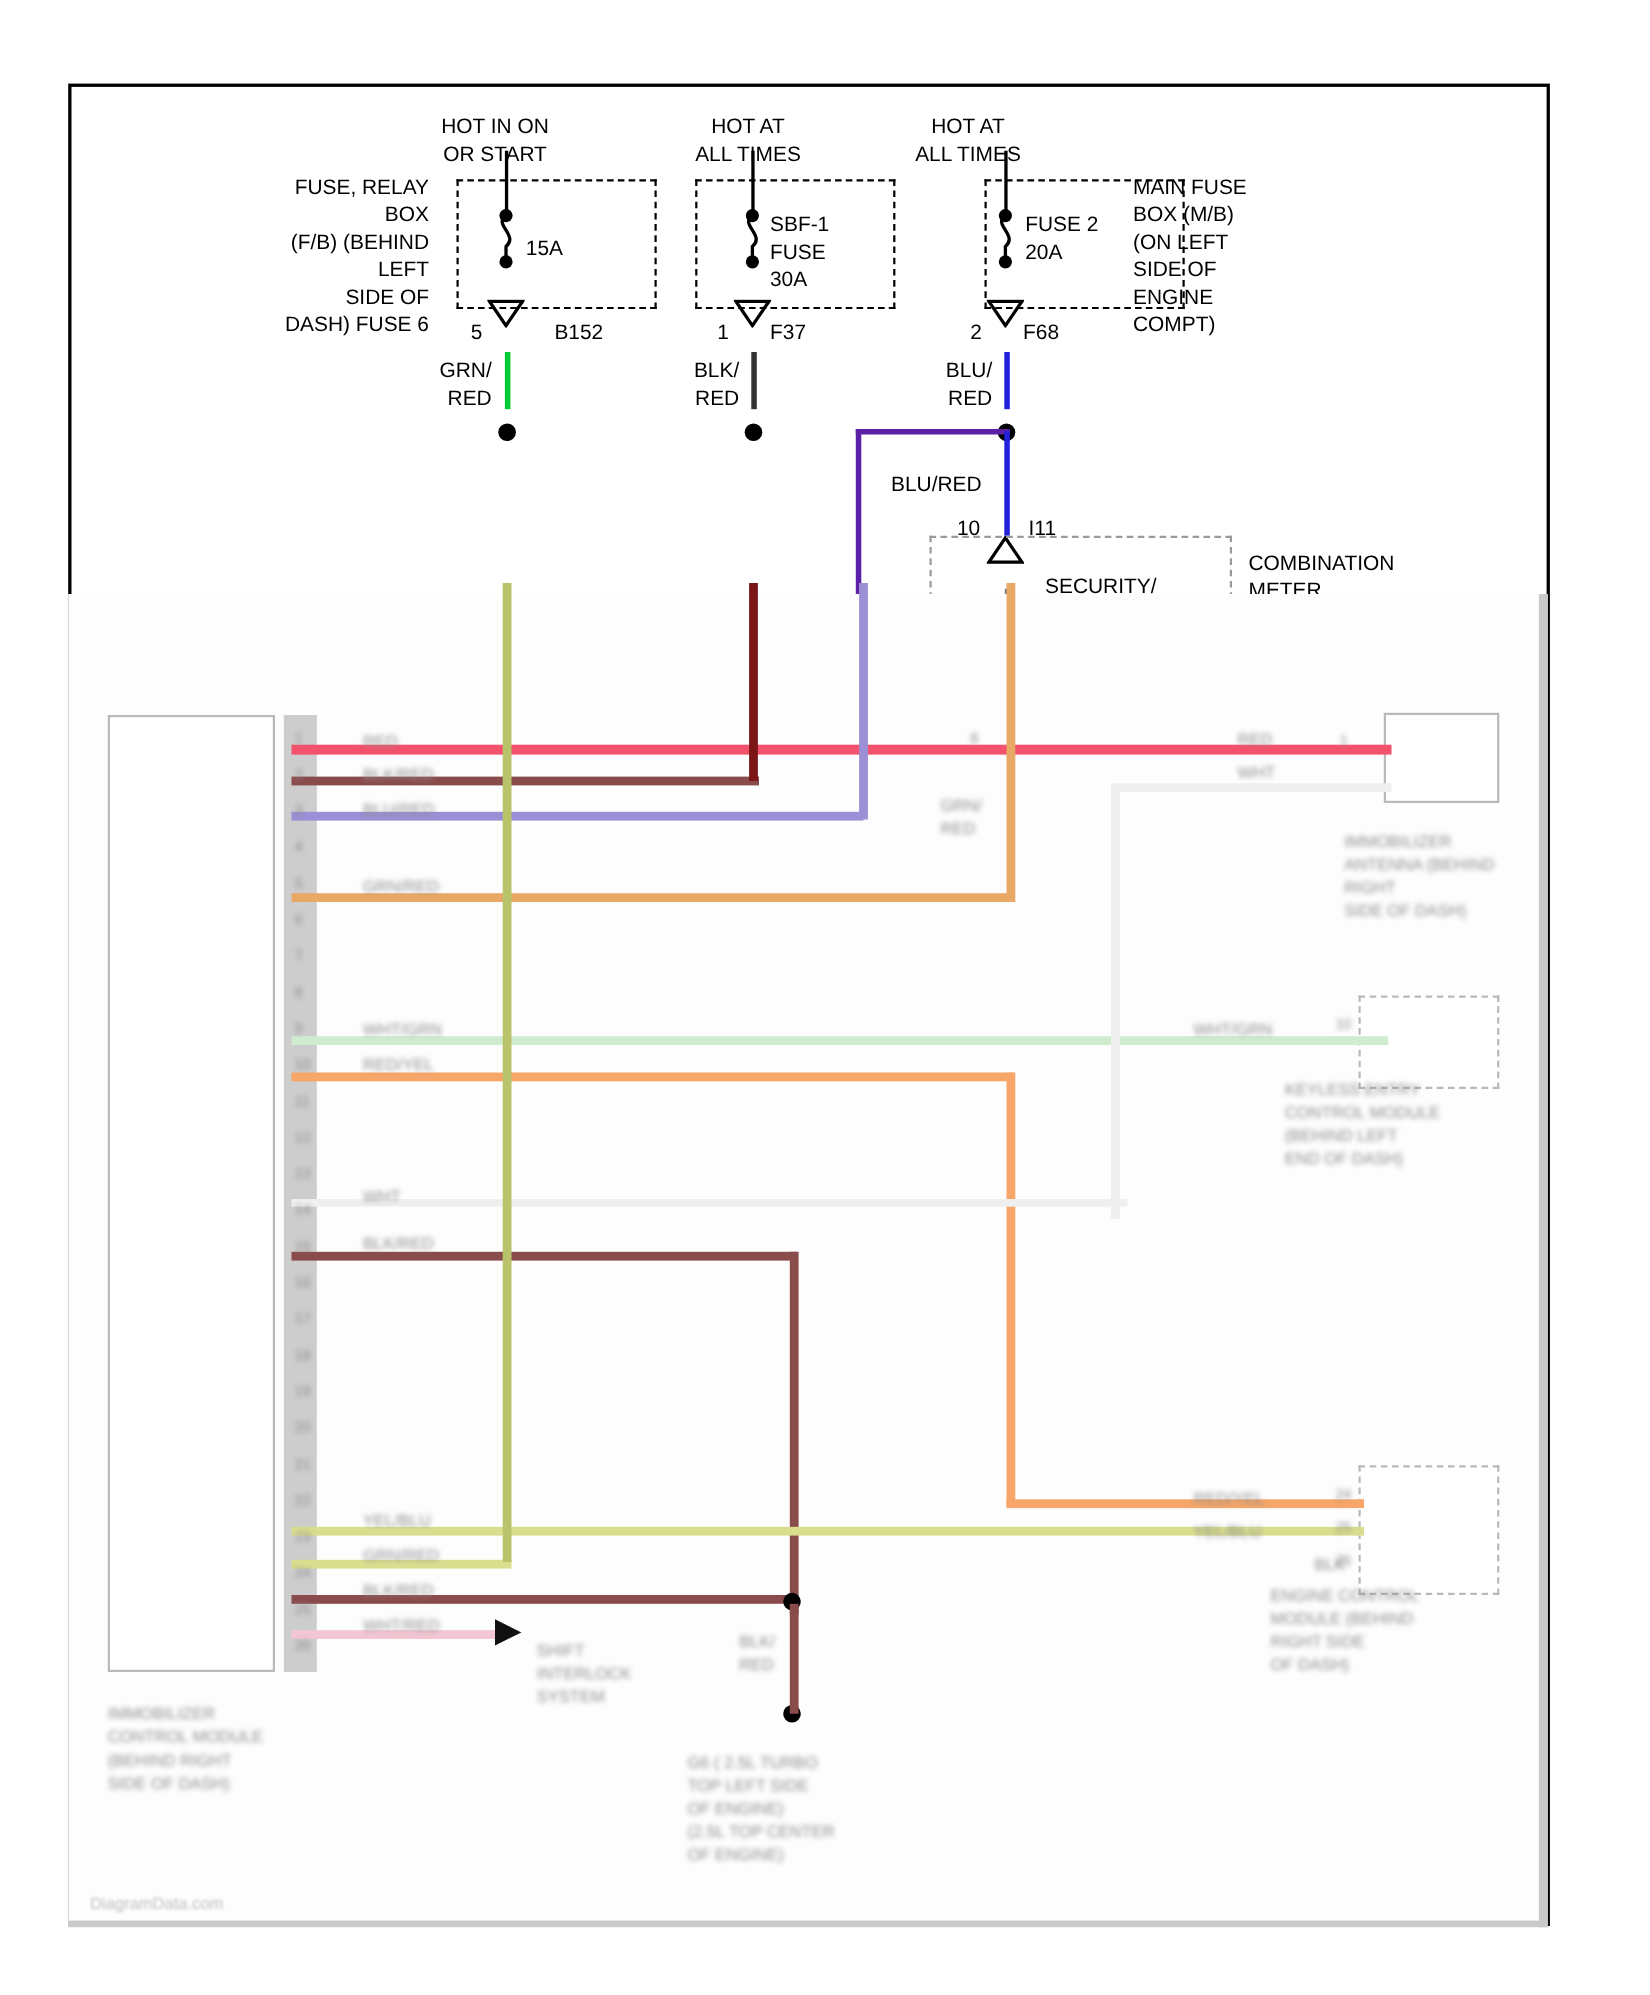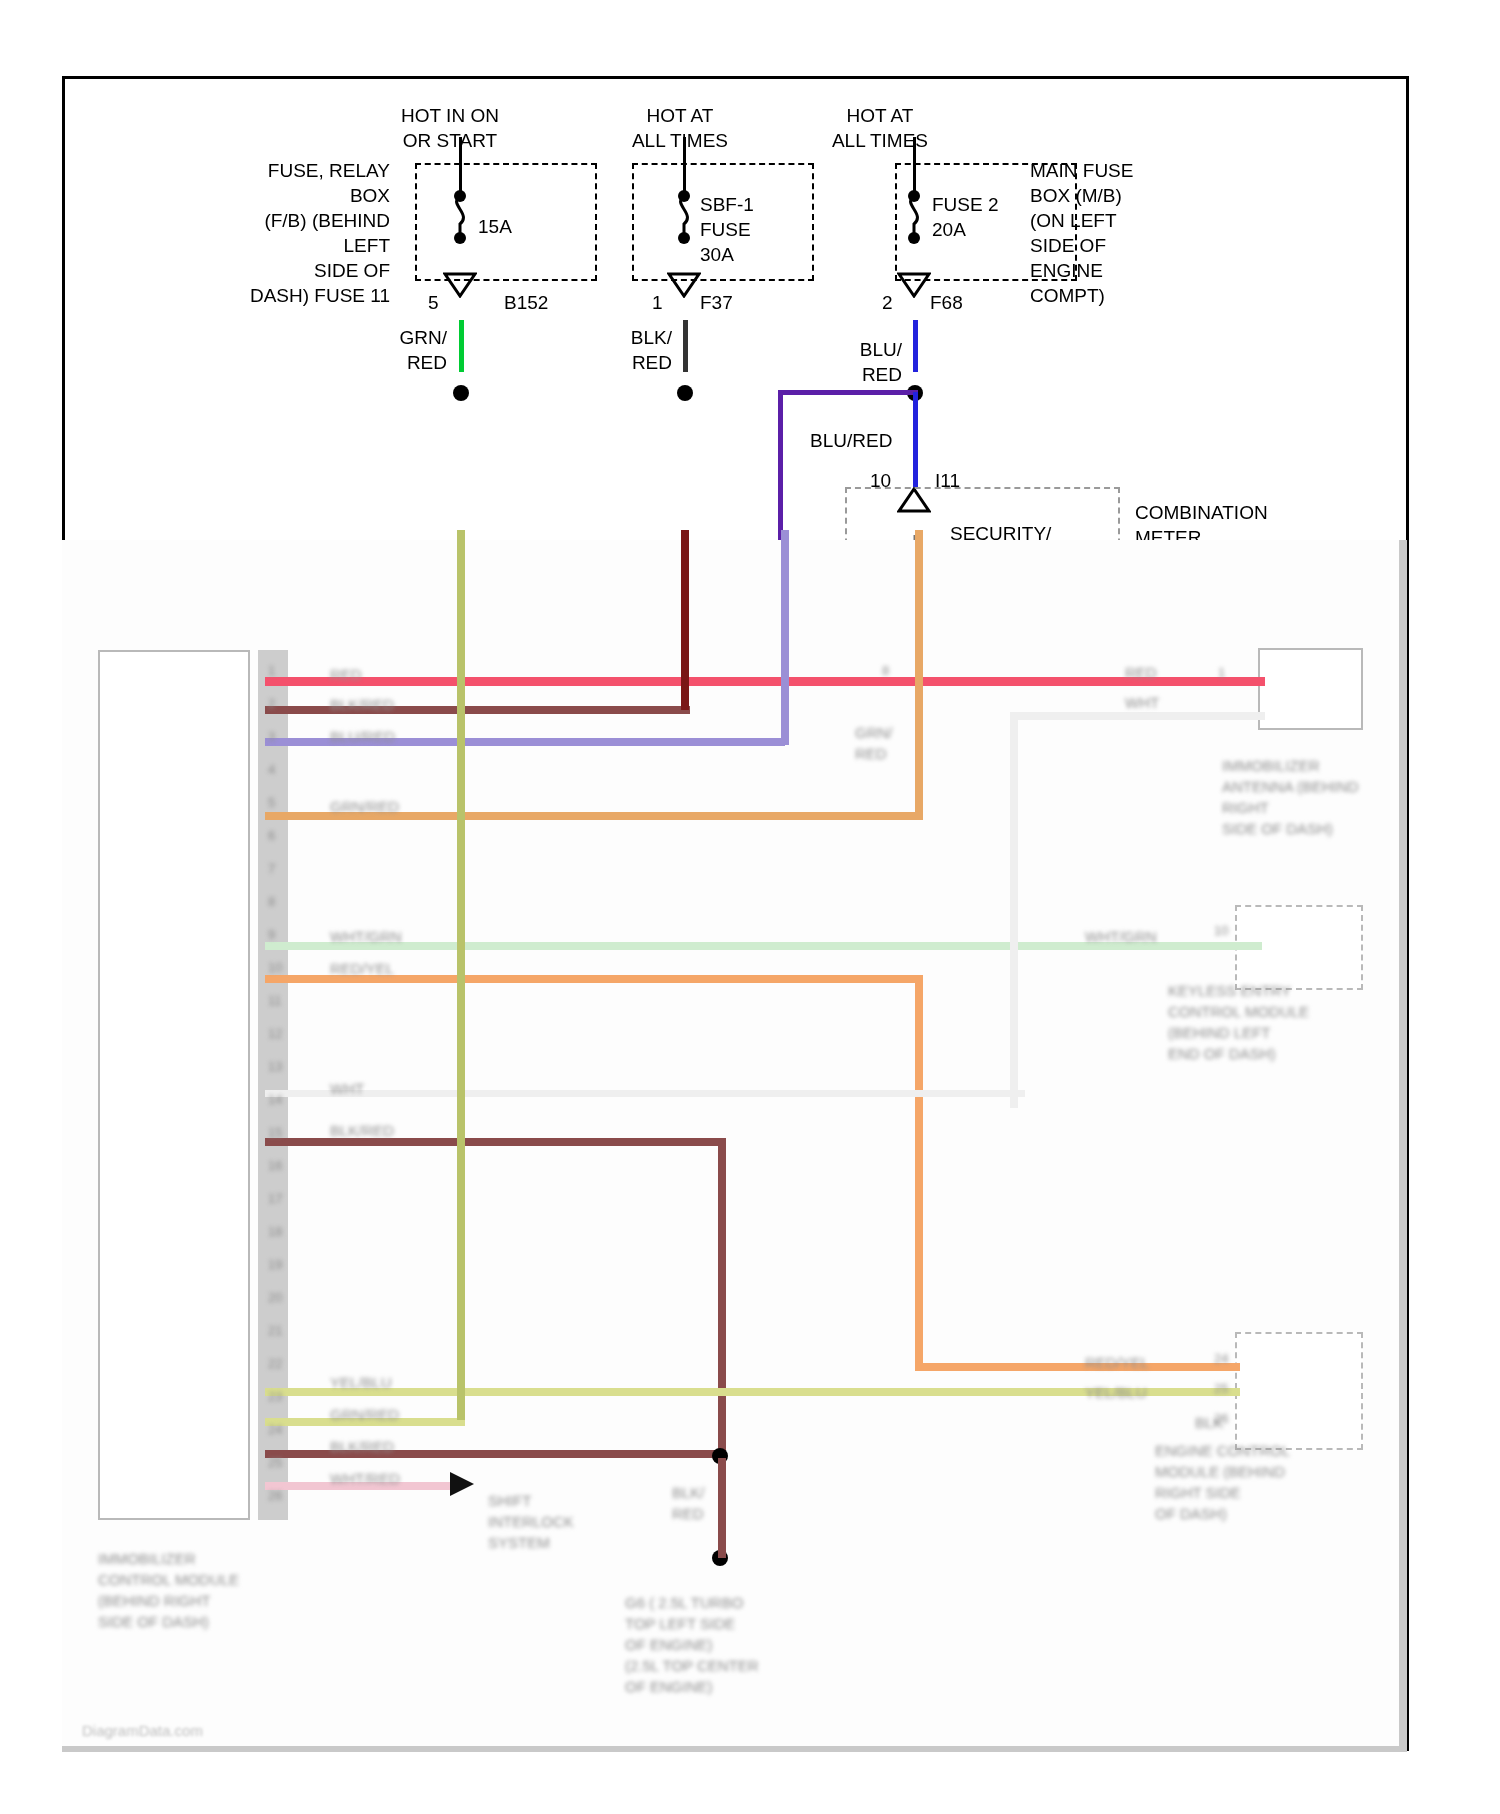--- a/index.html
+++ b/index.html
@@ -116,21 +116,21 @@
   <div class="text c" style="left:590px; top:103px; width:180px;">HOT AT
 ALL TIMES</div>
   <div class="text c" style="left:790px; top:103px; width:180px;">HOT AT
 ALL TIMES</div>
 
   <div class="text r" style="left:210px; top:158px; width:180px;">FUSE, RELAY
 BOX
 (F/B) (BEHIND
 LEFT
 SIDE OF
-DASH) FUSE 11</div>
+DASH) FUSE 6</div>
 
   <div class="text" style="left:1030px; top:158px; width:180px;">MAIN FUSE
 BOX (M/B)
 (ON LEFT
 SIDE OF
 ENGINE
 COMPT)</div>
 
   <div class="dashed" style="left:415px; top:163px; width:182px; height:118px;"></div>
   <div class="dashed" style="left:632px; top:163px; width:182px; height:118px;"></div>
@@ -177,21 +177,21 @@
   <div class="text" style="left:478px; top:290px;margin-left:26px;">B152</div>
   <div class="text" style="left:652px; top:290px;">1</div>
   <div class="text" style="left:700px; top:290px;">F37</div>
   <div class="text" style="left:882px; top:290px;">2</div>
   <div class="text" style="left:930px; top:290px;">F68</div>
 
   <div class="text r" style="left:375px; top:325px; width:72px;">GRN/
 RED</div>
   <div class="text r" style="left:600px; top:325px; width:72px;">BLK/
 RED</div>
-  <div class="text r" style="left:830px; top:325px; width:72px;margin-top:12px;">BLU/
+  <div class="text r" style="left:830px; top:325px; width:72px;">BLU/
 RED</div>
 
   <div class="wire" style="left:459px; top:320px; width:5px; height:52px; background:#00cc33;"></div>
   <div class="wire" style="left:683px; top:320px; width:5px; height:52px; background:#333333;"></div>
   <div class="wire" style="left:913px; top:320px; width:5px; height:52px; background:#2222dd;"></div>
 
   <div class="bigdot" style="left:453px; top:385px;"></div>
   <div class="bigdot" style="left:677px; top:385px;"></div>
   <div class="bigdot" style="left:907px; top:385px;"></div>
 

